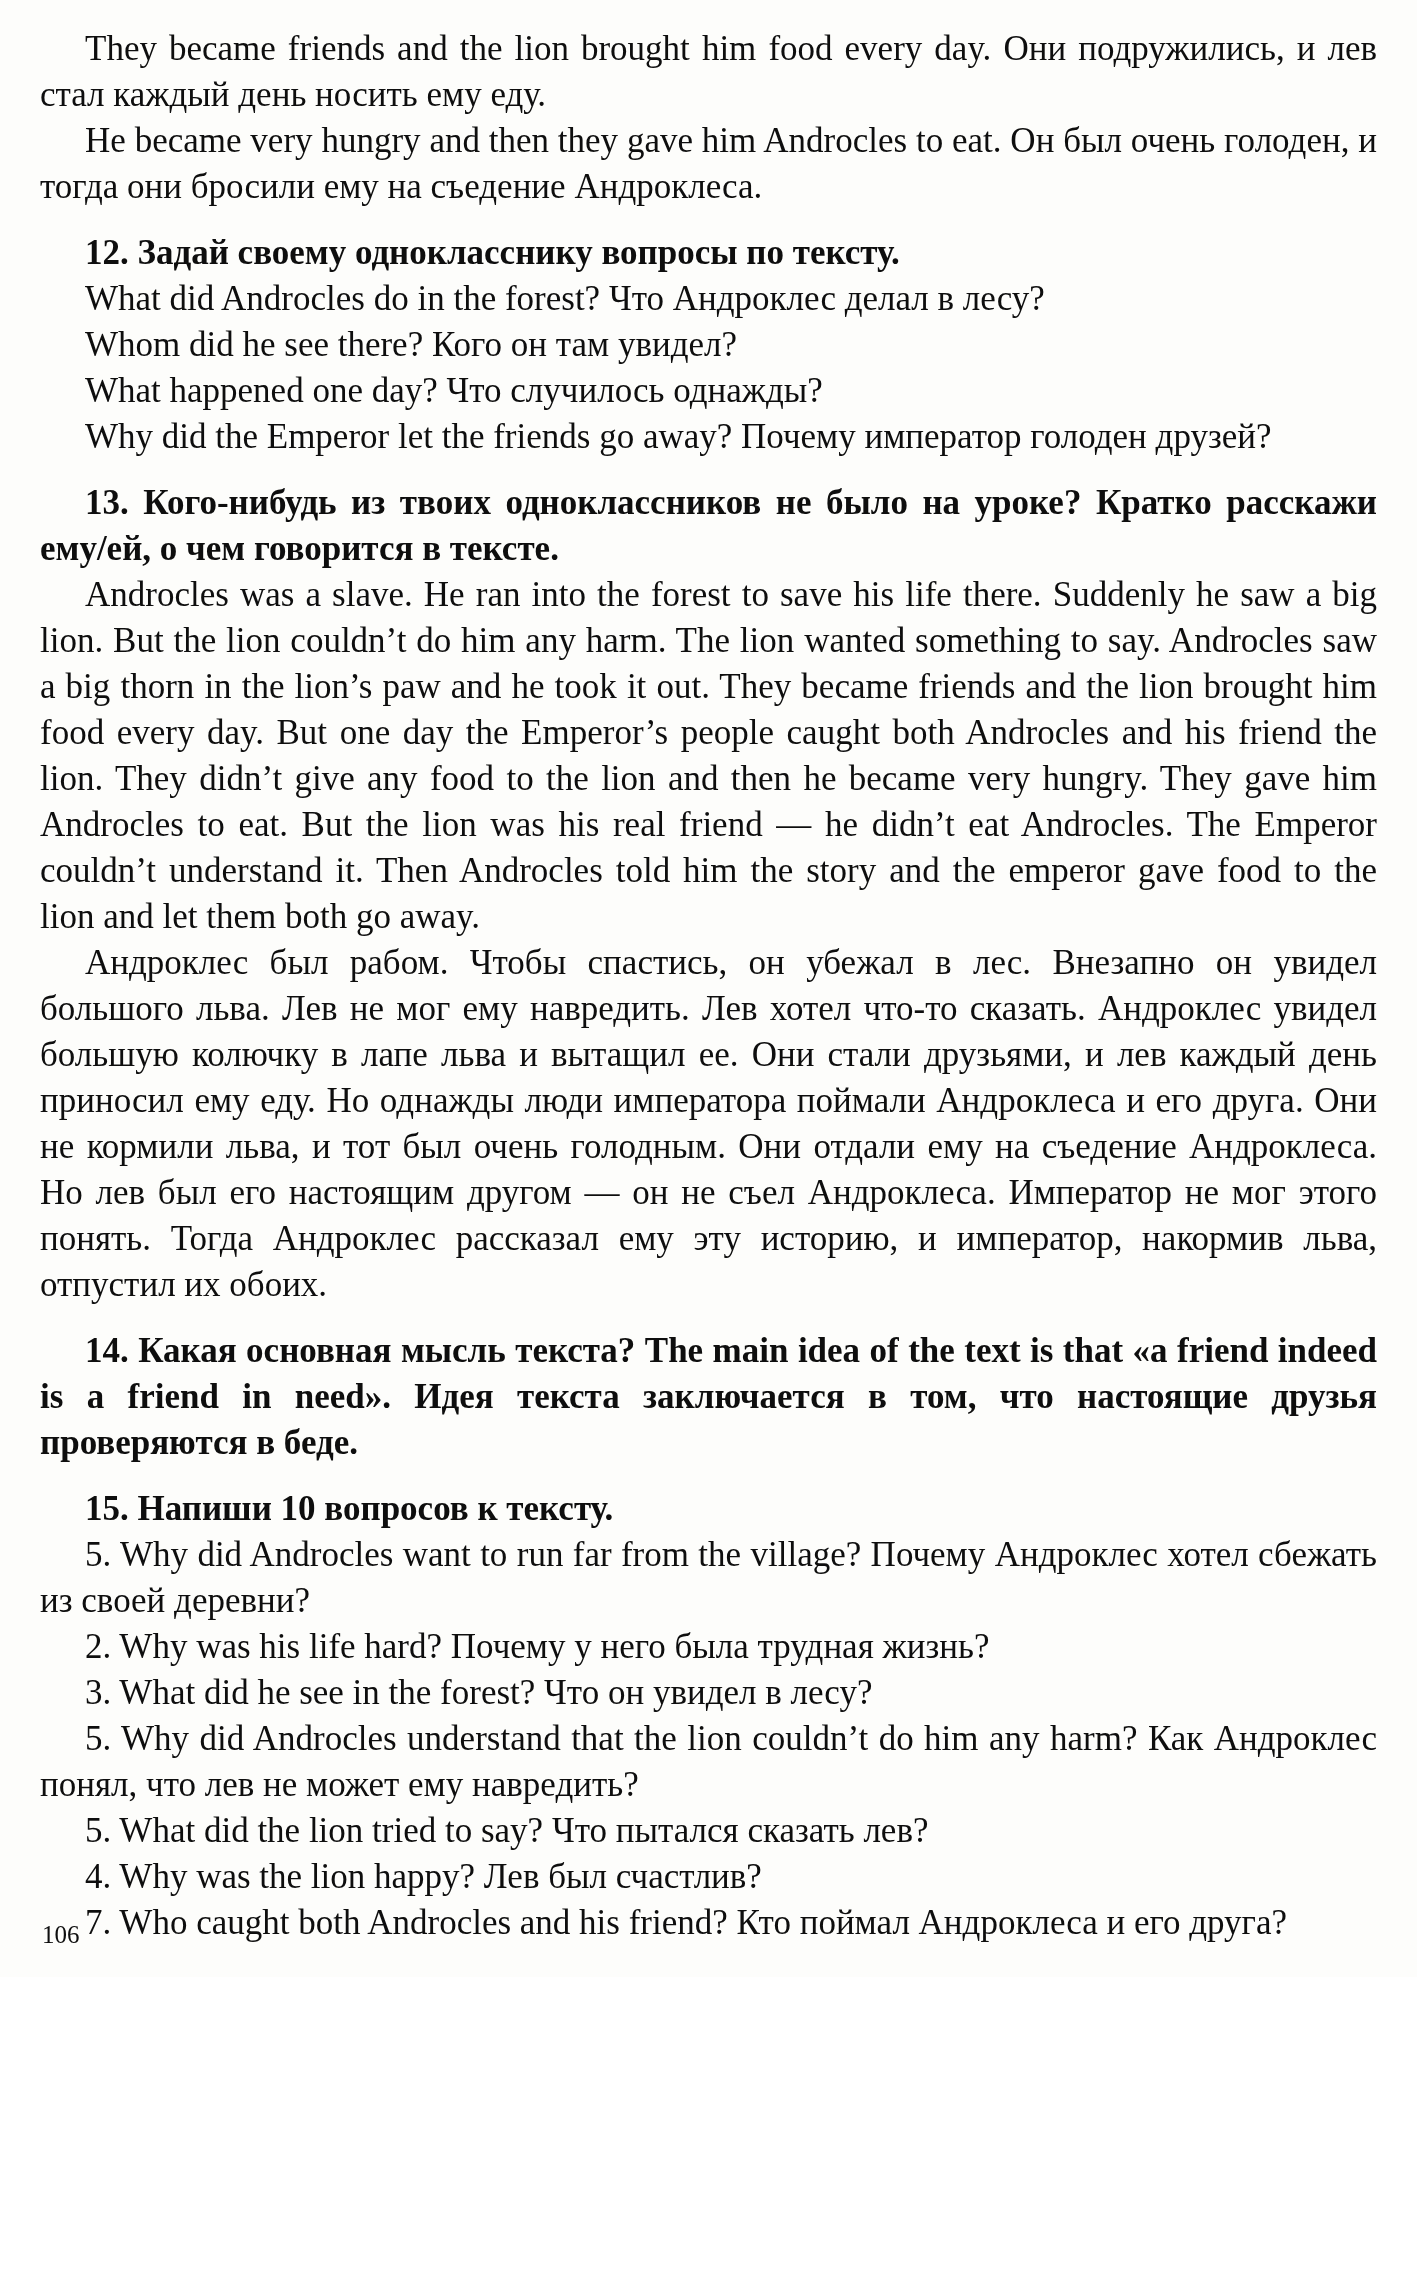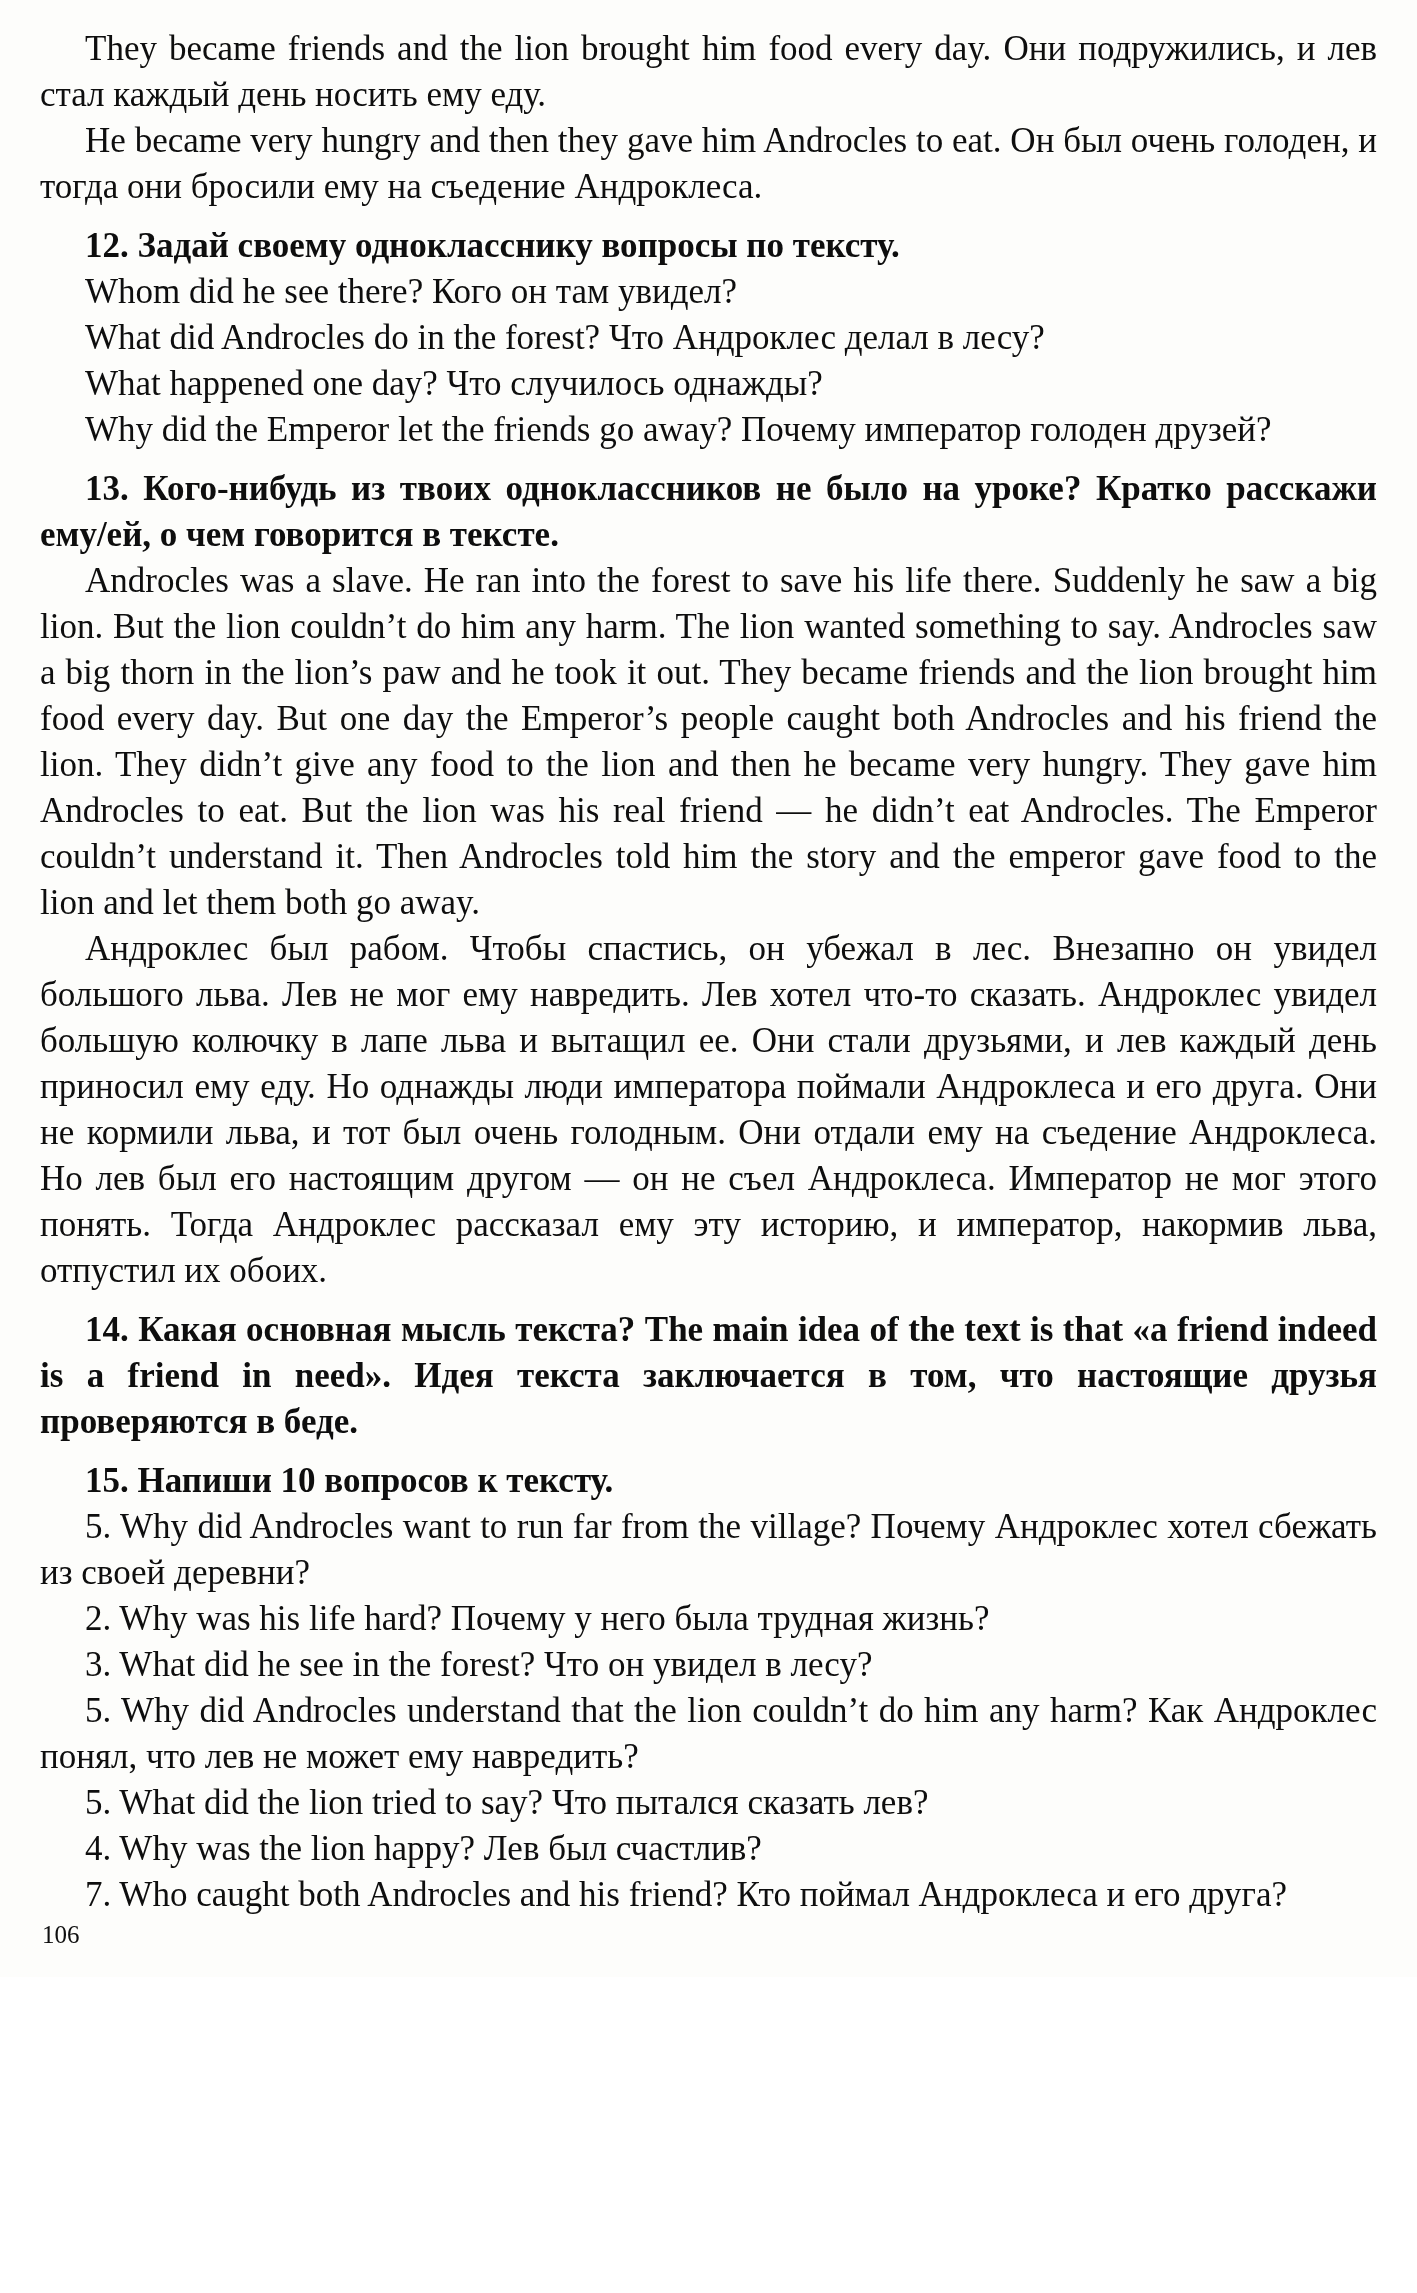--- a/index.html
+++ b/index.html
@@ -22,42 +22,42 @@
   }
   p.para {
     margin: 0;
     text-align: justify;
     text-indent: 45px;
   }
   p.bold {
     font-weight: 700;
   }
   p.gap {
-    margin-top: 13px;
+    margin-top: 20px;
   }
   .page-number {
     position: absolute;
     left: 42px;
     bottom: 22px;
     font-size: 25px;
     line-height: 40px;
     color: #0e0e0e;
   }
 </style>
 </head>
 <body>
 
 <div class="page">
 
   <p class="para">They became friends and the lion brought him food every day. Они подружились, и лев стал каждый день носить ему еду.</p>
   <p class="para">He became very hungry and then they gave him Androcles to eat. Он был очень голоден, и тогда они бросили ему на съедение Андроклеса.</p>
 
   <p class="para bold gap">12. Задай своему однокласснику вопросы по тексту.</p>
+  <p class="para">What did Androcles do in the forest? Что Андроклес делал в лесу?</p>
   <p class="para">Whom did he see there? Кого он там увидел?</p>
-  <p class="para">What did Androcles do in the forest? Что Андроклес делал в лесу?</p>
   <p class="para">What happened one day? Что случилось однажды?</p>
   <p class="para">Why did the Emperor let the friends go away? Почему император голоден друзей?</p>
 
   <p class="para bold gap">13. Кого-нибудь из твоих одноклассников не было на уроке? Кратко расскажи ему/ей, о чем говорится в тексте.</p>
   <p class="para">Androcles was a slave. He ran into the forest to save his life there. Suddenly he saw a big lion. But the lion couldn’t do him any harm. The lion wanted something to say. Androcles saw a big thorn in the lion’s paw and he took it out. They became friends and the lion brought him food every day. But one day the Emperor’s people caught both Androcles and his friend the lion. They didn’t give any food to the lion and then he became very hungry. They gave him Androcles to eat. But the lion was his real friend — he didn’t eat Androcles. The Emperor couldn’t understand it. Then Androcles told him the story and the emperor gave food to the lion and let them both go away.</p>
   <p class="para">Андроклес был рабом. Чтобы спастись, он убежал в лес. Внезапно он увидел большого льва. Лев не мог ему навредить. Лев хотел что-то сказать. Андроклес увидел большую колючку в лапе льва и вытащил ее. Они стали друзьями, и лев каждый день приносил ему еду. Но однажды люди императора поймали Андроклеса и его друга. Они не кормили льва, и тот был очень голодным. Они отдали ему на съедение Андроклеса. Но лев был его настоящим другом — он не съел Андроклеса. Император не мог этого понять. Тогда Андроклес рассказал ему эту историю, и император, накормив льва, отпустил их обоих.</p>
 
   <p class="para bold gap">14. Какая основная мысль текста? The main idea of the text is that «a friend indeed is a friend in need». Идея текста заключается в том, что настоящие друзья проверяются в беде.</p>
 
   <p class="para bold gap">15. Напиши 10 вопросов к тексту.</p>

